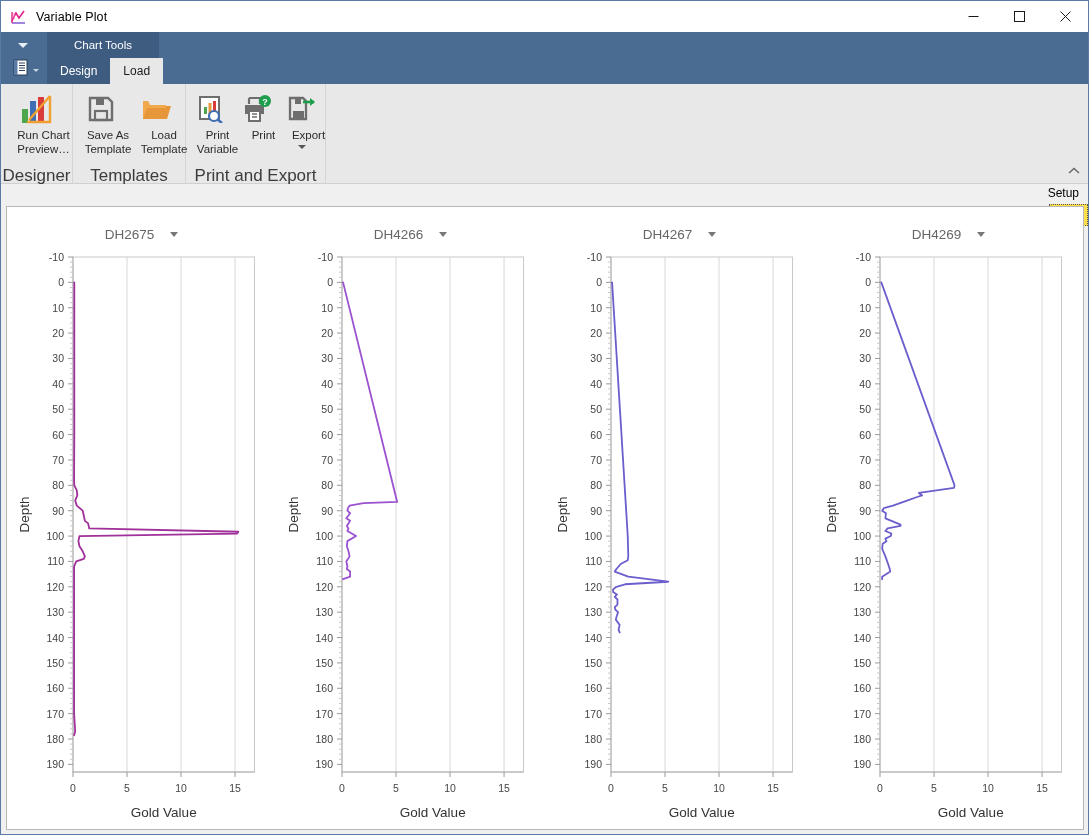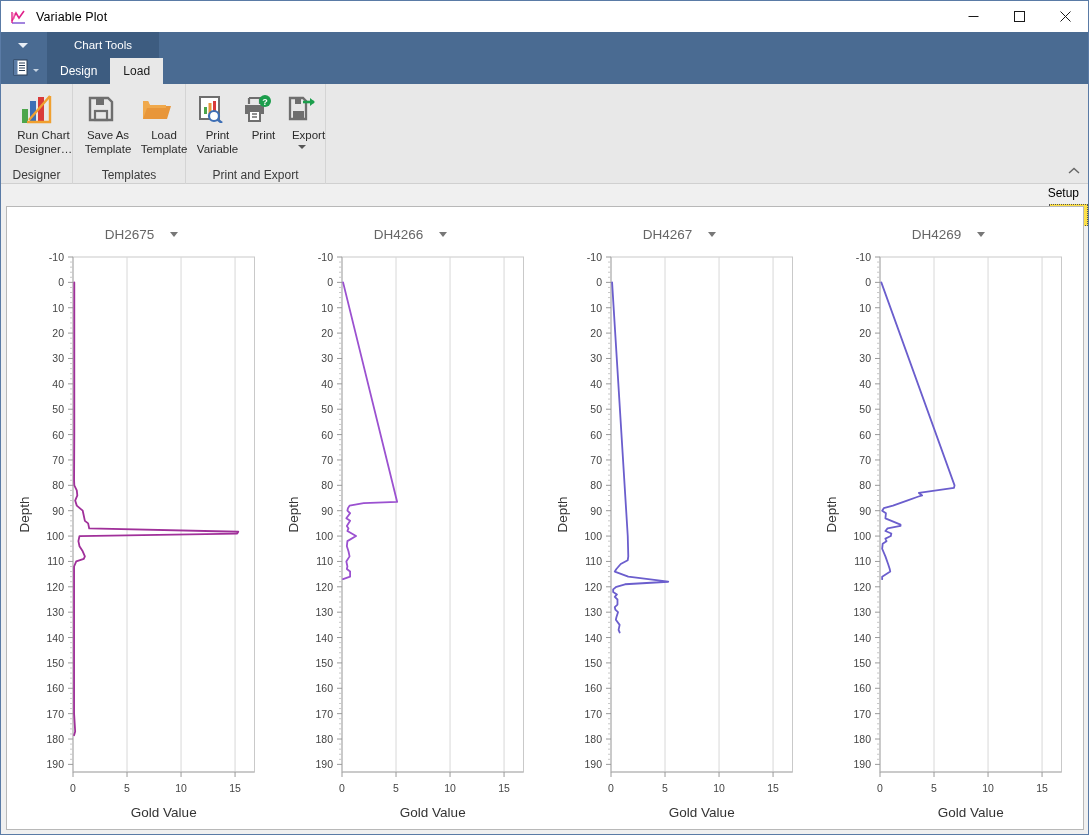--- a/index.html
+++ b/index.html
@@ -133,21 +133,21 @@
   .rgroup-items {
     flex: 1 1 auto;
     display: flex;
     align-items: flex-start;
     padding-top: 6px;
   }
   .rgroup-label {
     height: 17px;
     width: 100%;
     text-align: center;
-    font-size: 12px;
+    font-size: 17px;
     color: #3b3b3b;
     line-height: 17px;
   }
   .rbtn {
     width: 64px;
     display: flex;
     flex-direction: column;
     align-items: center;
     padding: 2px 2px 0 2px;
     cursor: default;
@@ -320,21 +320,21 @@
             <svg width="34" height="32" viewBox="0 0 34 32">
               <rect x="2" y="16" width="6" height="14" fill="#4CA64C"></rect>
               <rect x="10" y="8" width="6" height="22" fill="#3E6FB5"></rect>
               <rect x="18" y="4" width="6" height="26" fill="#D93A3A"></rect>
               <path d="M30 3 L30 29 L7 29" stroke="#F0A030" stroke-width="2.4" fill="none"></path>
               <path d="M30 3 L9 27" stroke="#F0A030" stroke-width="2.4" fill="none"></path>
             </svg>
           </span>
           <span class="rlabel">
             <span>Run Chart</span><br>
-            <span>Designer…</span>
+            <span>Preview…</span>
           </span>
         </div>
       </div>
       <div class="rgroup-label">Designer</div>
     </div>
 
     <div class="rgroup" style="width:113px;">
       <div class="rgroup-items">
         <div class="rbtn" style="width:56px;">
           <span class="ricon">

